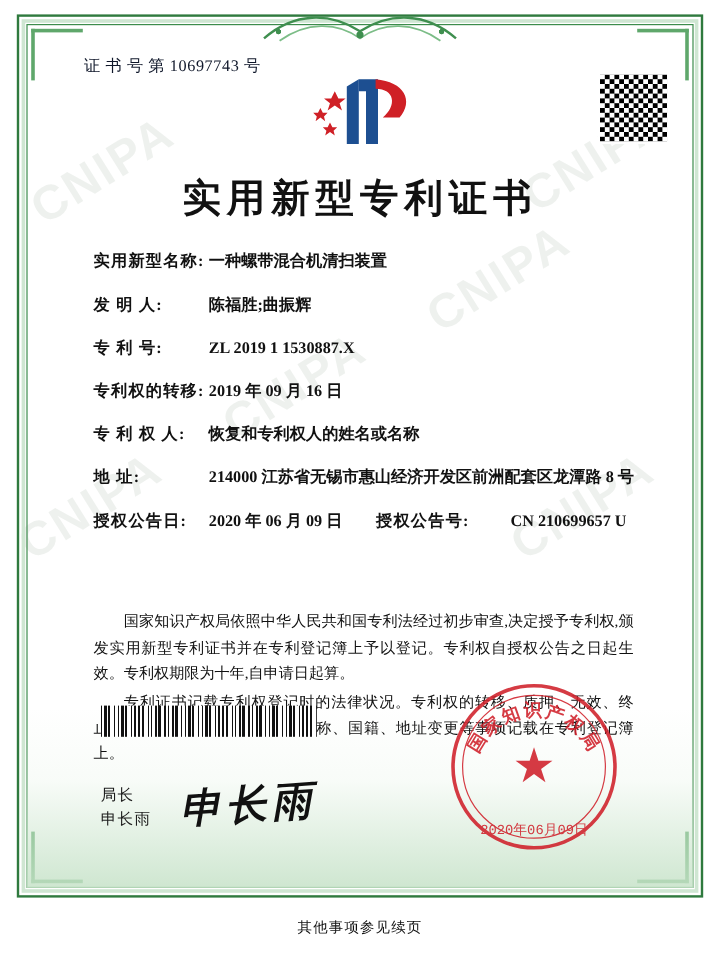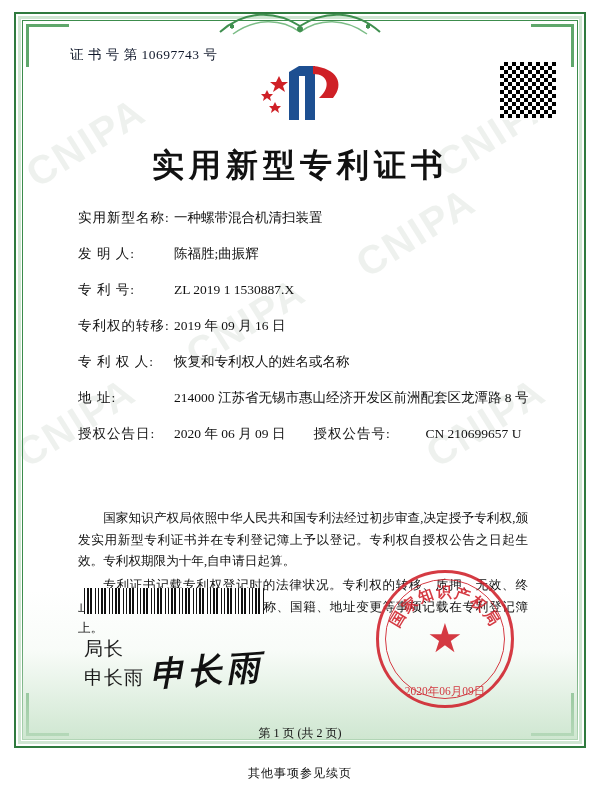--- a/index.html
+++ b/index.html
@@ -162,20 +162,21 @@
     left: 38px;
     right: 10px;
     top: 162px;
     font-size: 13.5px;
     line-height: 1.55;
   }
   .field-row {
     display: flex;
     align-items: center;
     margin-bottom: 15px;
+    font-weight: bold;
   }
   .field-label {
     width: 96px;
     flex: 0 0 96px;
     color: #111;
     letter-spacing: 1px;
   }
   .field-value {
     flex: 1;
     color: #111;
@@ -214,21 +215,21 @@
     background: repeating-linear-gradient(
       to right,
       #111 0 1px, #fff 1px 3px, #111 3px 5px, #fff 5px 6px,
       #111 6px 8px, #fff 8px 11px, #111 11px 12px, #fff 12px 14px);
   }
 
   .signature-block {
     position: absolute;
     left: 44px;
     bottom: 38px;
-    font-size: 19px;
+    font-size: 13px;
     line-height: 1.5;
     letter-spacing: 1px;
   }
   .handwriting {
     position: absolute;
     left: 110px;
     bottom: 36px;
     font-family: "DejaVu Serif", serif;
     font-size: 34px;
     font-style: italic;
@@ -280,21 +281,21 @@
     letter-spacing: 2px;
   }
   .seal-date {
     position: absolute;
     left: 50%;
     bottom: 6px;
     transform: translateX(-50%);
     font-size: 11.5px;
     color: #d0202a;
     white-space: nowrap;
-    font-family: Liberation Serif, serif;
+    font-family: Liberation Mono, monospace;
     text-align: center;
   }
 
   .page-num {
     position: absolute;
     left: 0;
     right: 0;
     bottom: -12px;
     text-align: center;
     font-size: 12px;
@@ -417,17 +418,16 @@
           <path id="arcpath" d="M 16,74 A 50,50 0 1 1 116,74" fill="none"></path>
         </defs>
         <text>
           <textPath href="#arcpath" startOffset="50%" text-anchor="middle" id="sealTopText">国家知识产权局</textPath>
         </text>
       </svg>
       <div class="seal-star">★</div>
       <div class="seal-date">2020年06月09日</div>
     </div>
 
-    <div class="page-num">第 1 页 (共 2 页)</div>
   </div>
 
   <div class="footer-note">其他事项参见续页</div>
 </div>
 
 </body></html>

